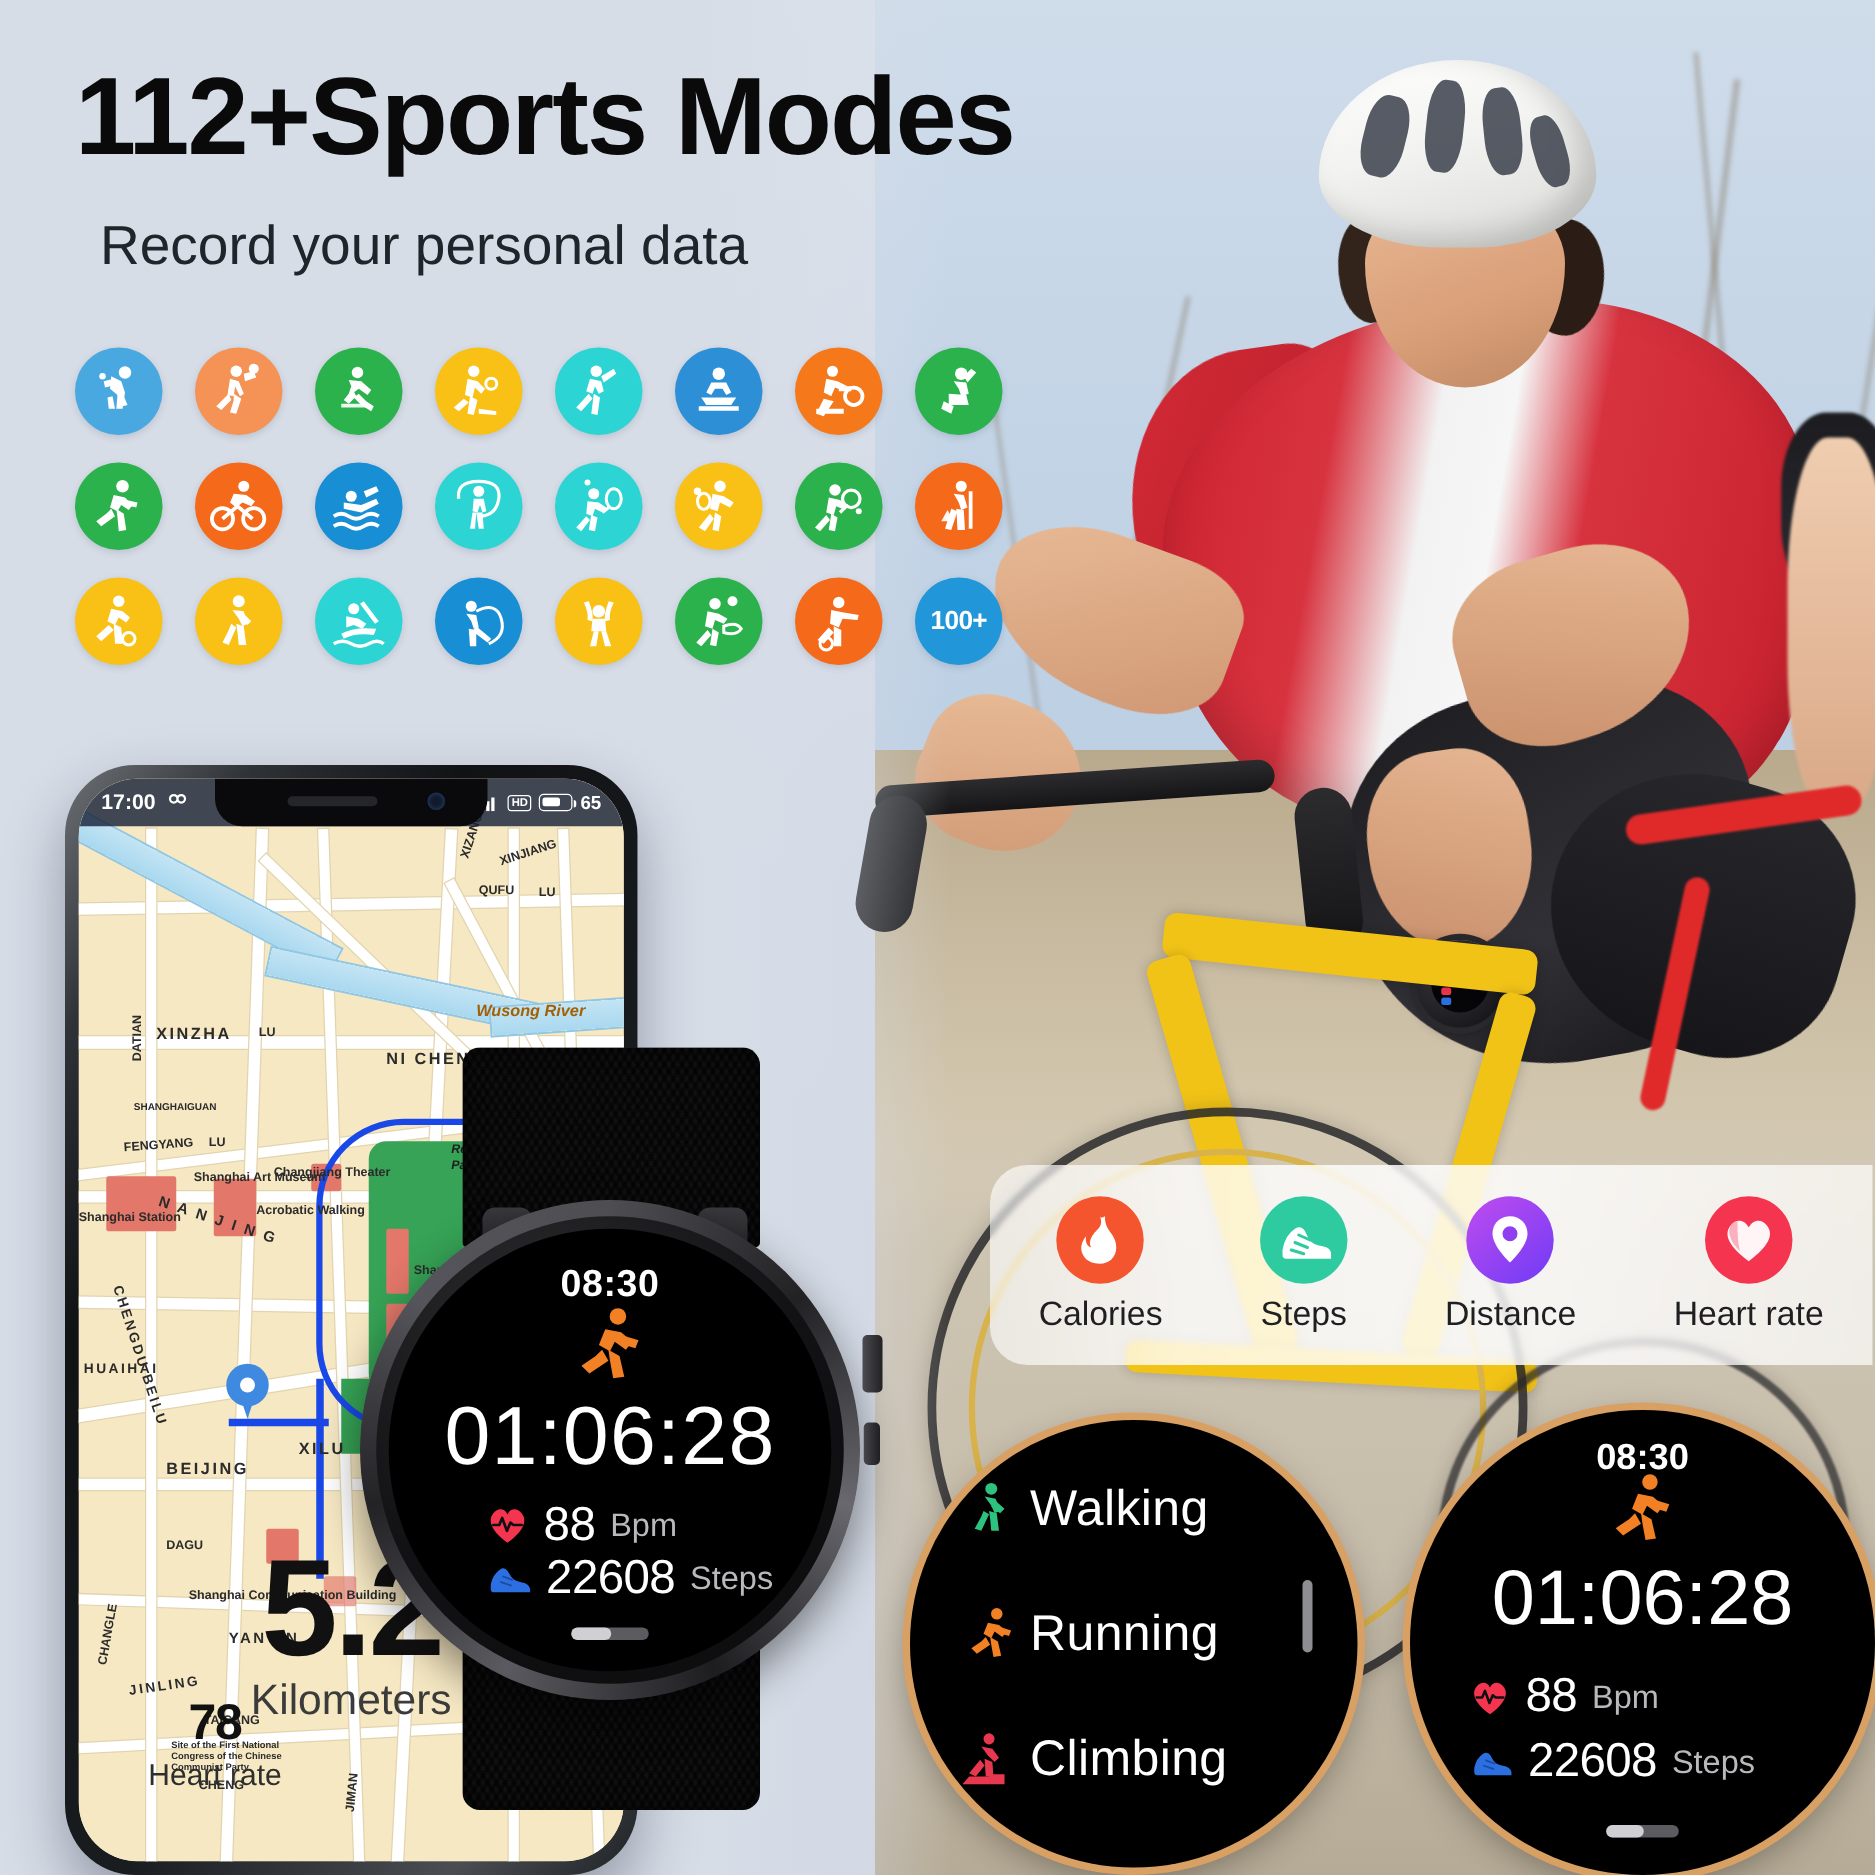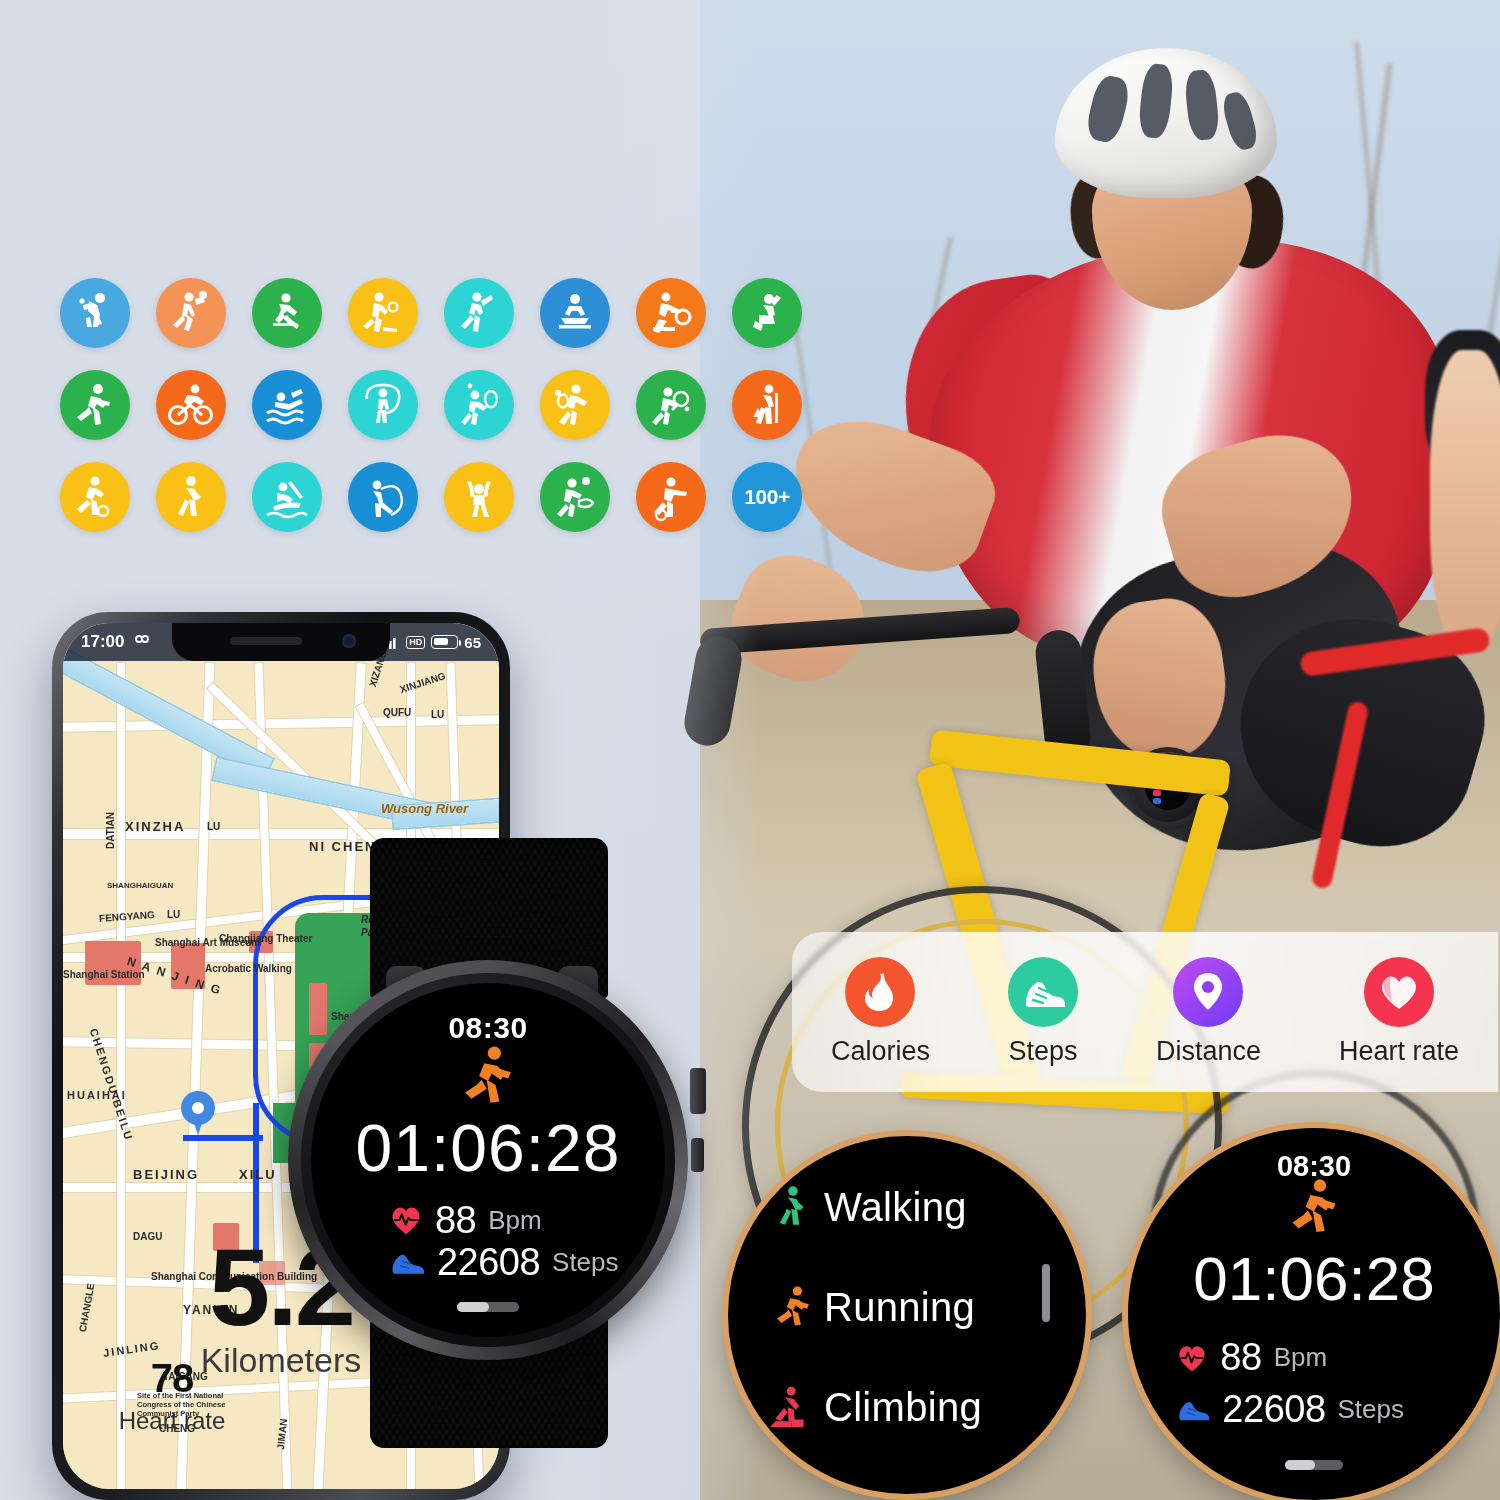--- a/index.html
+++ b/index.html
@@ -309,20 +309,22 @@
     <div class="wheel" style="left:742px;top:886px;width:480px;height:480px;">
       <div class="wheel-rim" style="left:26px;top:26px;right:26px;bottom:26px;"></div>
     </div>
     <div class="wheel bike2" style="left:1150px;top:1070px;width:330px;height:330px;opacity:.85;"></div>
     <div class="bike2" style="position:absolute;left:1300px;top:640px;width:190px;height:24px;background:#e02a2a;border-radius:12px;transform:rotate(-8deg);"></div>
     <div class="bike2" style="position:absolute;left:1330px;top:700px;width:20px;height:190px;background:#e02a2a;border-radius:12px;transform:rotate(12deg);"></div>
 
     <div class="photo-mask"></div>
   </div>
 
+  <div class="h1">112+Sports Modes</div>
+  <div class="h2">Record your personal data</div>
 
   <div class="icon-grid">
 
     <div class="icon-row">
       <div class="sport-icon" style="background:#4aa8e0">
         <svg viewBox="0 0 52 52" fill="#fff">
             <circle cx="31" cy="11" r="5"></circle>
             <path d="M20 14 l8 4 l3 9 l-2 13 l-5 0 l1 -11 l-6 -5 z"></path>
             <path d="M14 18 l8 -2 l1 5 l-8 2 z"></path>
             <circle cx="13" cy="14" r="2.6"></circle>
@@ -600,21 +602,21 @@
 
         <div class="mlabel big" style="left:62px;top:196px;">XINZHA</div>
         <div class="mlabel" style="left:144px;top:198px;">LU</div>
 
         <div class="mlabel big" style="left:78px;top:316px;opacity:0;"></div>
 
         <div class="mlabel big" style="left:80px;top:540px;opacity:0;"></div>
         <div class="mlabel big" style="left:76px;top:318px;opacity:0;"></div>
 
         <div class="mlabel big" style="left:70px;top:544px;">BEIJING</div>
-        <div class="mlabel big" style="left:176px;top:544px;">XILU</div>
+        <div class="mlabel big" style="left:176px;top:528px;">XILU</div>
         <div class="mlabel big" style="left:246px;top:216px;">NI CHENG QIAO</div>
         <div class="mlabel river-l" style="left:318px;top:178px;">Wusong River</div>
         <div class="mlabel" style="left:320px;top:84px;">QUFU</div>
         <div class="mlabel" style="left:368px;top:86px;">LU</div>
         <div class="mlabel" style="left:336px;top:54px;transform:rotate(-18deg);">XINJIANG</div>
         <div class="mlabel" style="left:296px;top:40px;transform:rotate(-72deg);">XIZANG</div>
         <div class="mlabel" style="left:42px;top:226px;transform:rotate(-90deg);transform-origin:left top;">DATIAN</div>
         <div class="mlabel" style="left:44px;top:258px;font-size:8px;">SHANGHAIGUAN</div>
         <div class="mlabel" style="left:36px;top:288px;transform:rotate(-4deg);">FENGYANG</div>
         <div class="mlabel" style="left:104px;top:286px;">LU</div>

